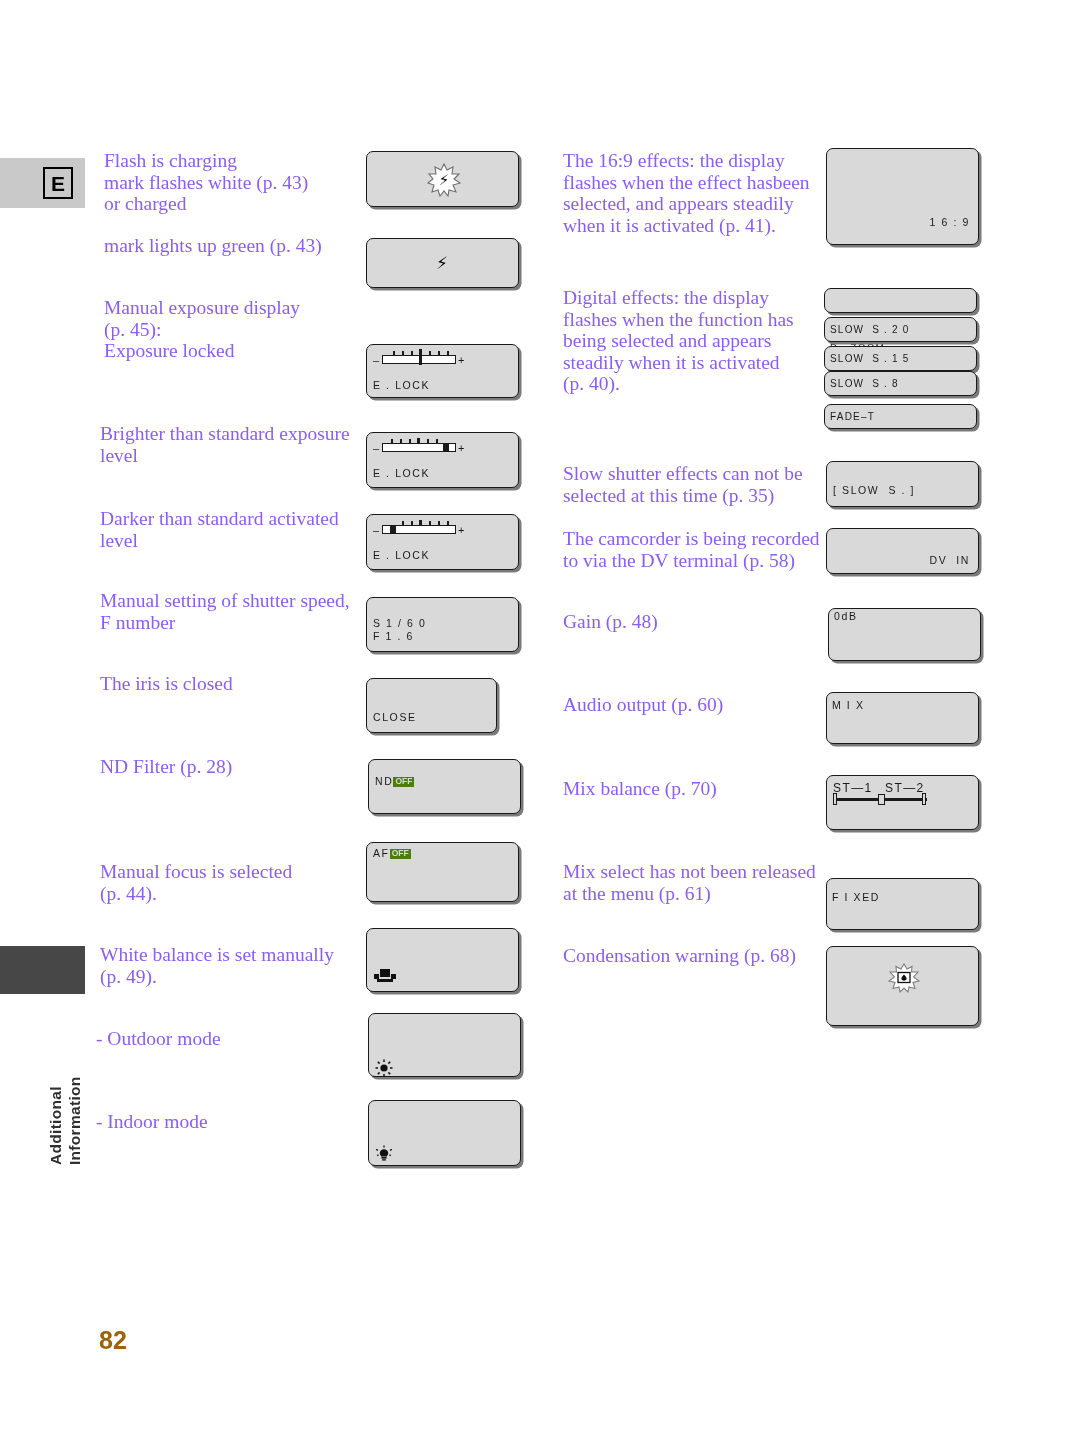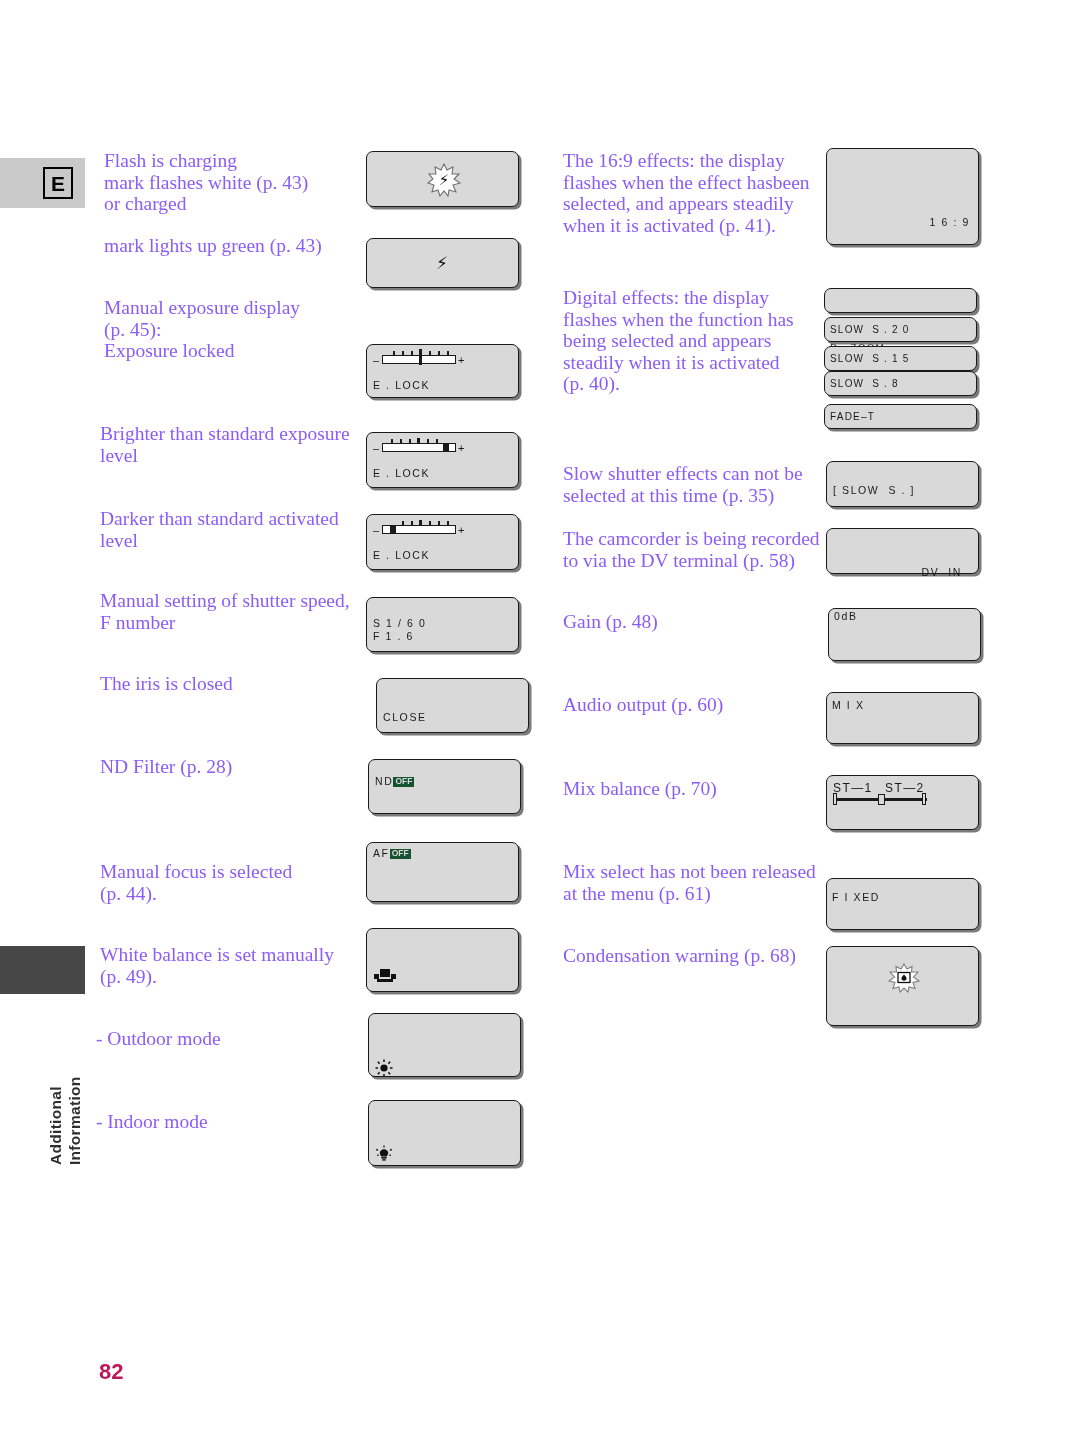--- a/index.html
+++ b/index.html
@@ -68,23 +68,22 @@
     white-space: pre;
   }
 
   
   .page-num {
     position: absolute;
     left: 99px;
     top: 1326px;
     font-family: "Liberation Sans", sans-serif;
     font-weight: bold;
-    font-size: 22px;
-    color: #be185d;
-    margin-top: 33px;
+    font-size: 25px;
+    color: #a16207;
   }
 
   
   .col {
     position: absolute;
     top: 0;
   }
   .col-left  { left: 0;   width: 540px; }
   .col-right { left: 540px; width: 540px; }
 
@@ -185,21 +184,21 @@
     position: absolute;
     top: 6.5px;
     width: 6px;
     height: 8px;
     background: #1a1a1a;
   }
 
   
   .badge-off {
     display: inline-block;
-    background: #14532d;
+    background: #4d7c0f;
     color: #d9d9d9;
     font-family: "Liberation Sans", sans-serif;
     font-size: 8.5px;
     font-weight: bold;
     letter-spacing: 0;
     padding: 0.5px 2px 1px 2px;
     vertical-align: 1px;
     line-height: 1;
   }
 
@@ -348,21 +347,21 @@
   </div>
 
   <div class="txt" style="left:100px; top:590px; width:290px;">Manual setting of shutter speed,
 F number</div>
   <div class="lcd" style="left:366px; top:597px; width:153px; height:55px;">
     <span class="mono" style="left:6px; top:19px;">S 1 / 6 0</span>
     <span class="mono" style="left:6px; top:32px;">F 1 . 6</span>
   </div>
 
   <div class="txt" style="left:100px; top:673px; width:260px;">The iris is closed</div>
-  <div class="lcd" style="left:376px; top:678px; width:153px; height:55px;">
+  <div class="lcd" style="left:366px; top:678px; width:131px; height:55px;">
     <span class="mono" style="left:6px; top:32px;">CLOSE</span>
   </div>
 
   <div class="txt" style="left:100px; top:756px; width:260px;">ND Filter (p. 28)</div>
   <div class="lcd" style="left:368px; top:759px; width:153px; height:55px;">
     <span class="mono" style="left:6px; top:15px;"><span>ND</span><span class="badge-off">OFF</span></span>
   </div>
 
   <div class="txt" style="left:100px; top:861px; width:260px;">Manual focus is selected
 (p. 44).</div>
@@ -454,21 +453,21 @@
 
   <div class="txt" style="left:23px; top:463px; width:270px;">Slow shutter effects can not be
 selected at this time (p. 35)</div>
   <div class="lcd" style="left:286px; top:461px; width:153px; height:46px;">
     <span class="mono" style="left:6px; top:22px;">[ SLOW  S . ]</span>
   </div>
 
   <div class="txt" style="left:23px; top:528px; width:275px;">The camcorder is being recorded
 to via the DV terminal (p. 58)</div>
   <div class="lcd" style="left:286px; top:528px; width:153px; height:46px;">
-    <span class="mono" style="right:16px; top:25px;margin-top:12px;">DV  IN</span>
+    <span class="mono" style="right:8px; top:25px;">DV  IN</span>
   </div>
 
   <div class="txt" style="left:23px; top:611px; width:250px;">Gain (p. 48)</div>
   <div class="lcd" style="left:288px; top:608px; width:153px; height:53px;">
     <span class="mono" style="left:5px; top:1px;">0dB</span>
   </div>
 
   <div class="txt" style="left:23px; top:694px; width:250px;">Audio output (p. 60)</div>
   <div class="lcd" style="left:286px; top:692px; width:153px; height:52px;">
     <span class="mono" style="left:5px; top:6px;">M I X</span>

